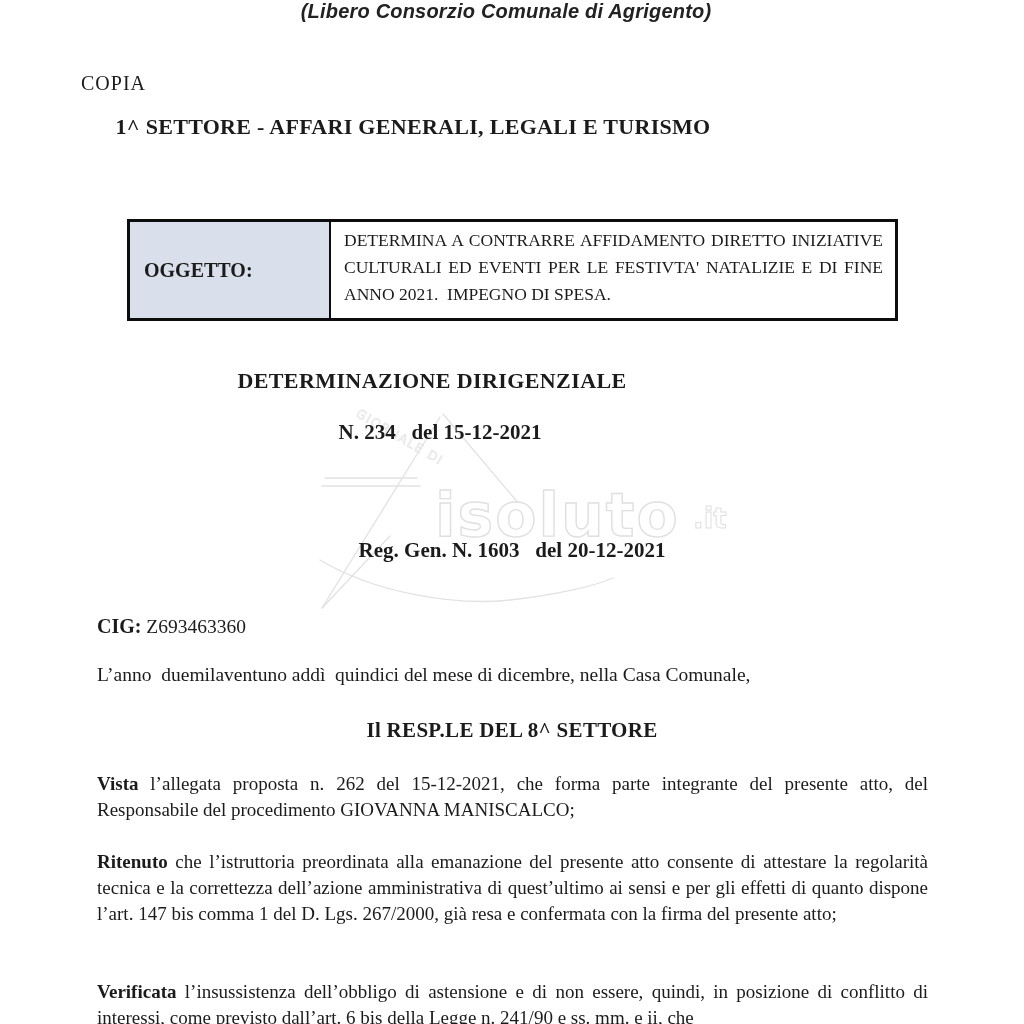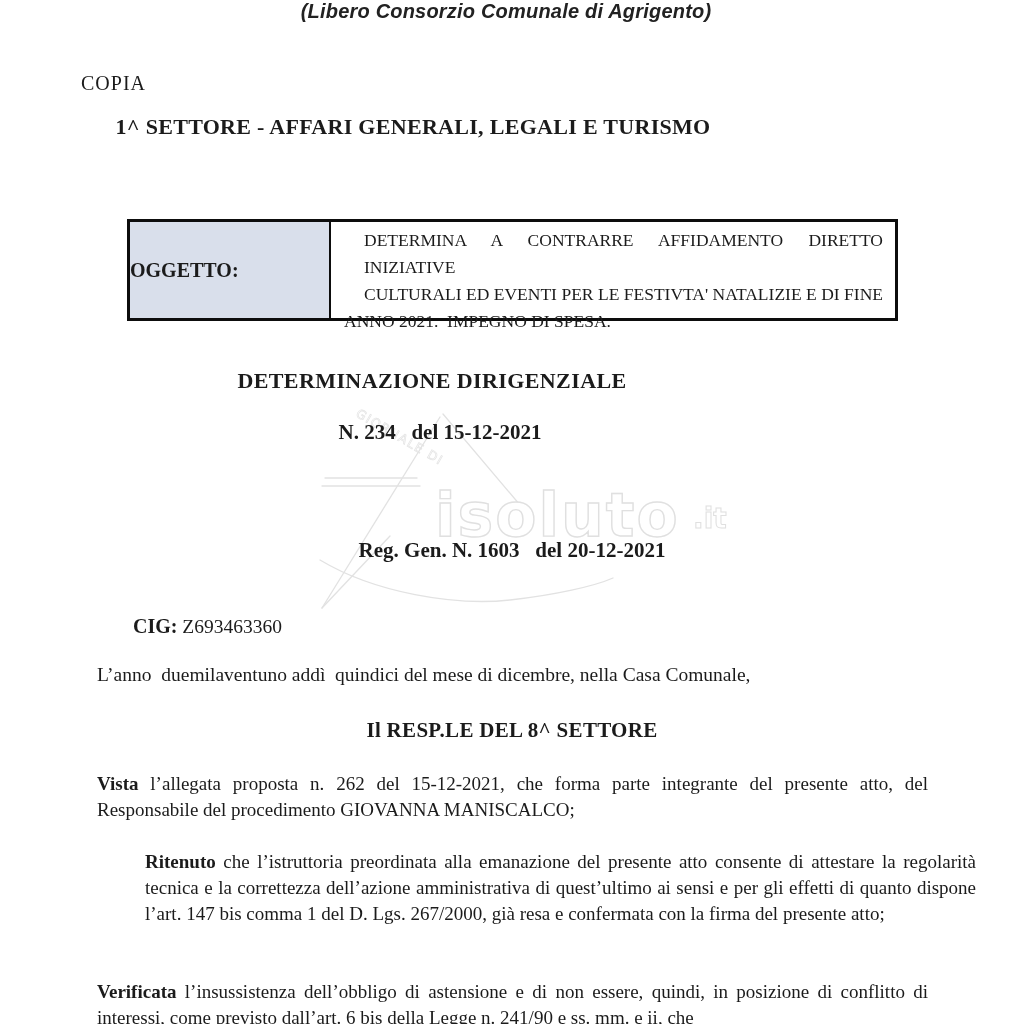--- a/index.html
+++ b/index.html
@@ -36,66 +36,67 @@
     position: absolute; left: 127px; top: 219px;
     width: 771px; height: 102px;
     border: 3px solid #0d0d0d;
     display: flex;
   }
   .oggetto-label-cell {
     width: 201px; flex: 0 0 201px;
     background: #d9dfeb;
     border-right: 2px solid #0d0d0d;
     display: flex; align-items: center;
+    padding-left: 14px;
     font-weight: 700; font-size: 20px;
   }
   .oggetto-text-cell {
     flex: 1 1 auto;
     padding: 5px 12px 0 13px;
     font-size: 17.5px; line-height: 27px;
   }
-  .force-justify { text-align: justify; text-align-last: justify; margin-left: 20px; }
+  .force-justify { text-align: justify; text-align-last: justify; }
 
   .det-title {
     position: absolute; left: 0; top: 368px; width: 864px;
     text-align: center; font-weight: 700; font-size: 22px;
     letter-spacing: 0.4px;
   }
   .num-line {
     position: absolute; left: 0; top: 420px; width: 880px;
     text-align: center; font-weight: 700; font-size: 21px;
     white-space: pre-wrap;
   }
   .reg-line {
     position: absolute; left: 0; top: 538px; width: 1024px;
     text-align: center; font-weight: 700; font-size: 21px;
     white-space: pre-wrap;
   }
   .cig-line {
     position: absolute; left: 97px; top: 615px;
     font-size: 19.5px;
   }
-  .cig-line b { font-size: 20px; margin-left: 36px; }
+  .cig-line b { font-size: 20px; }
   .intro-line {
     position: absolute; left: 97px; top: 664px; width: 840px;
     font-size: 19.5px; white-space: pre-wrap;
   }
   .resp-heading {
     position: absolute; left: 0; top: 718px; width: 1024px;
     text-align: center; font-weight: 700; font-size: 21px;
     letter-spacing: 0.3px;
   }
 
   .body-para {
     position: absolute; left: 97px; width: 831px;
     font-size: 19px; line-height: 26px;
     text-align: justify;
   }
   .para-vista      { top: 771px; }
-  .para-ritenuto   { top: 849px; margin-left: 48px; }
+  .para-ritenuto   { top: 849px; }
   .para-verificata { top: 979px; }
   .body-para b { font-size: 19px; }
 
   .watermark {
     position: absolute; left: 295px; top: 398px;
     width: 462px; height: 232px;
     z-index: 0; pointer-events: none;
   }
 </style>
 </head>

